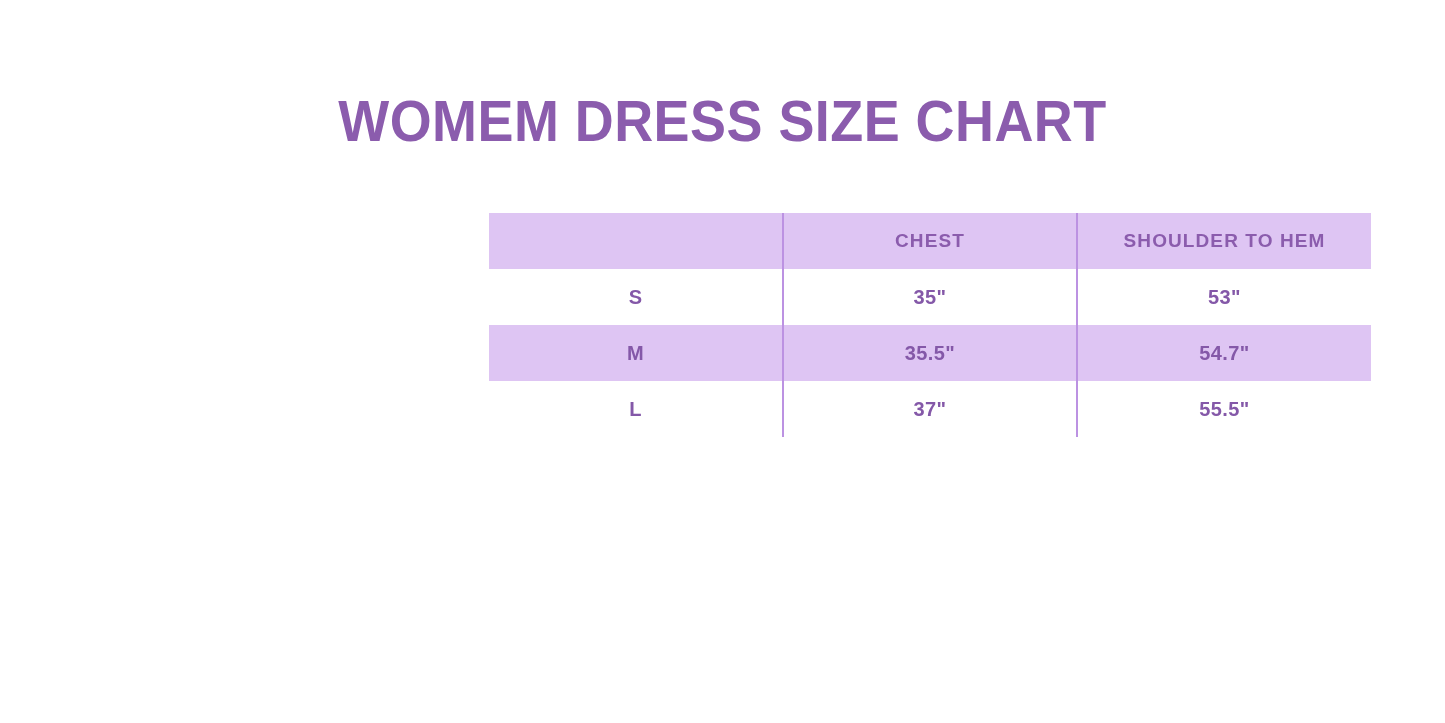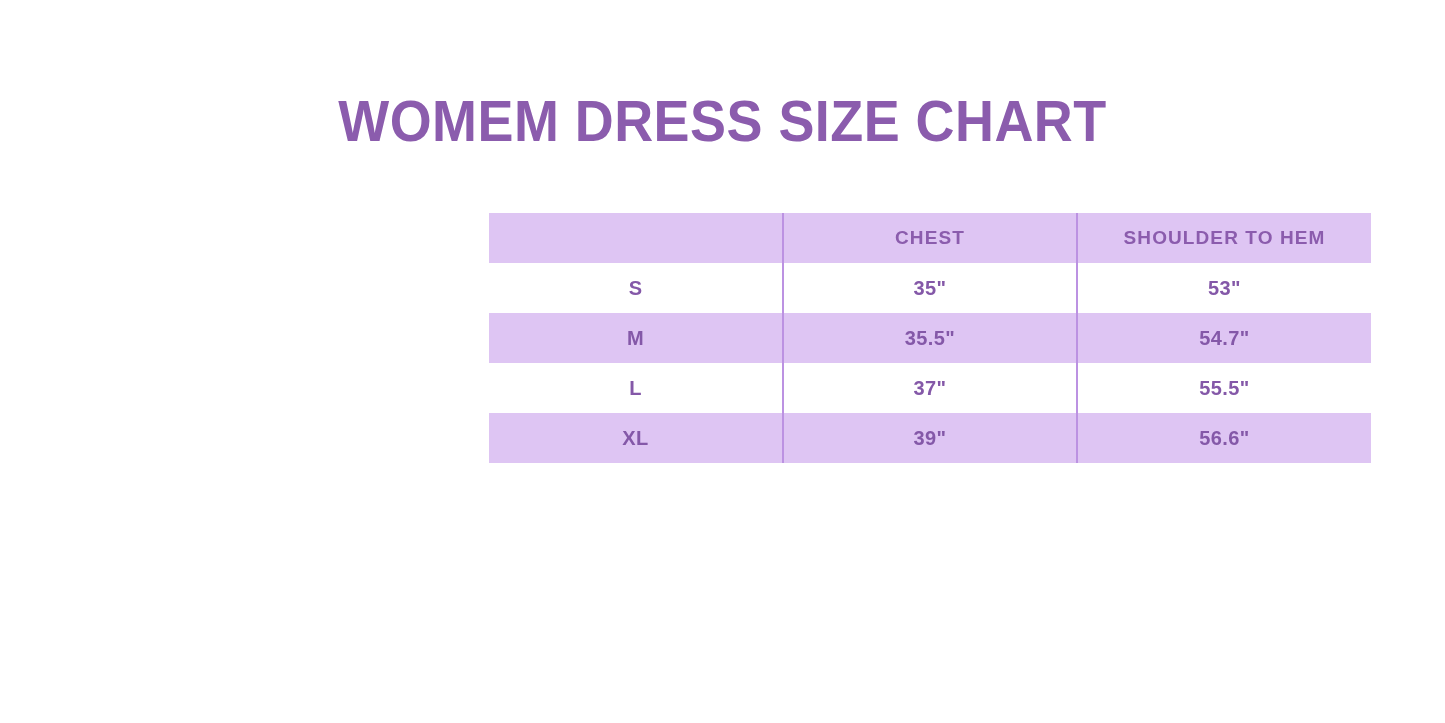--- a/index.html
+++ b/index.html
@@ -44,21 +44,21 @@
     width: 882px;
     border-collapse: collapse;
     table-layout: fixed;
   }
   table.size-table col.c-size { width: 294px; }
   table.size-table col.c-chest { width: 294px; }
   table.size-table col.c-hem  { width: 294px; }
 
   table.size-table td,
   table.size-table th {
-    height: 50px;
+    height: 56px;
     padding: 0;
     text-align: center;
     vertical-align: middle;
     font-family: "Liberation Sans", sans-serif;
     font-weight: 700;
     font-size: 20px;
     color: #8458A8;
     letter-spacing: 0.4px;
     transform: none;
     border: none;
@@ -115,20 +115,15 @@
       <tr class="row-shade">
         <td class="col-size">M</td>
         <td class="col-chest">35.5"</td>
         <td class="col-hem">54.7"</td>
       </tr>
       <tr class="row-plain">
         <td class="col-size">L</td>
         <td class="col-chest">37"</td>
         <td class="col-hem">55.5"</td>
       </tr>
-      <tr class="row-shade">
-        <td class="col-size">XL</td>
-        <td class="col-chest">39"</td>
-        <td class="col-hem">56.6"</td>
-      </tr>
     </tbody>
   </table>
 </div>
 
 </body></html>

